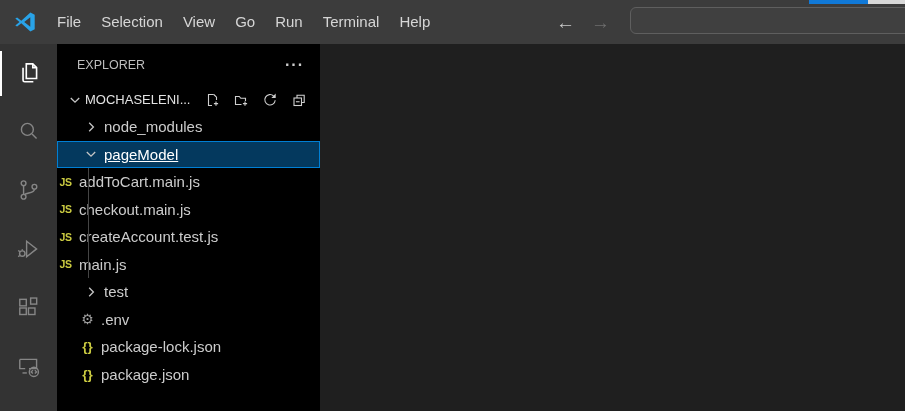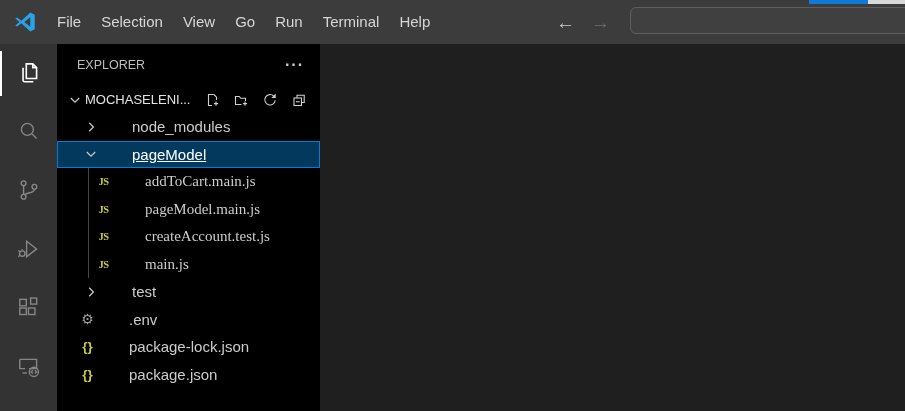--- a/index.html
+++ b/index.html
@@ -40,24 +40,24 @@
                   color:#e2e2e2;padding-left:10px;box-sizing:border-box;}
   .section-header .chev{width:16px;height:16px;margin-right:2px;flex:0 0 auto;}
   .ws-name{white-space:nowrap;overflow:hidden;flex:0 1 auto;}
   .section-actions{display:flex;align-items:center;gap:13px;margin-left:auto;padding-right:13px;}
   .section-actions .sicon{width:16px;height:16px;cursor:pointer;}
   .section-actions svg{width:16px;height:16px;stroke:#cfcfcf;fill:none;stroke-width:1.1;}
 
   
   .tree{position:relative;}
   .row{height:27.5px;display:flex;align-items:center;font-size:15px;color:#cccccc;
-       box-sizing:border-box;cursor:pointer;white-space:nowrap;gap:28px;}
+       box-sizing:border-box;cursor:pointer;white-space:nowrap;}
   .row.folder.depth0{padding-left:26px;}
   .row.file.depth0{padding-left:22px;}
-  .row.file.depth1{padding-left:38px;font-family:Liberation Serif, serif;}
+  .row.file.depth1{}
   .row .chev{width:16px;height:16px;margin-right:5px;flex:0 0 auto;}
   .chev svg{width:16px;height:16px;stroke:#c6c6c6;fill:none;stroke-width:1.3;}
   .ficon{width:17px;margin-right:5px;text-align:center;flex:0 0 auto;font-weight:bold;}
   .ficon.js{color:var(--js-color,#cbcb41);font-size:10.5px;letter-spacing:-0.5px;}
   .ficon.json{color:var(--json-color,#cbcb41);font-size:13.5px;}
   .ficon.gear{color:var(--gear-color,#9d9d9d);font-size:14px;font-weight:normal;}
   .row.selected{background:var(--sel-bg,#04395e);outline:1px solid var(--sel-border,#007fd4);
                 outline-offset:-1px;color:#ffffff;text-decoration:underline;}
   .indent-guide{position:absolute;left:31px;width:1px;background:#454545;}
 
@@ -185,21 +185,21 @@
               <path d="M3.8 6 8 10.2 12.2 6"></path>
             </svg></span>
           <span>pageModel</span>
         </div>
         <div class="row file depth1">
           <span class="ficon js">JS</span>
           <span>addToCart.main.js</span>
         </div>
         <div class="row file depth1">
           <span class="ficon js">JS</span>
-          <span>pageModel.main.js</span>
+          <span>checkout.main.js</span>
         </div>
         <div class="row file depth1">
           <span class="ficon js">JS</span>
           <span>createAccount.test.js</span>
         </div>
         <div class="row file depth1">
           <span class="ficon js">JS</span>
           <span>main.js</span>
         </div>
         <div class="row folder depth0">

